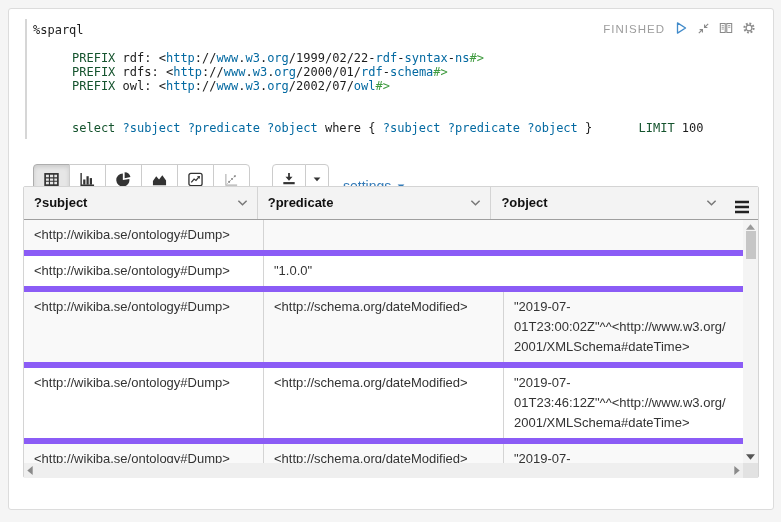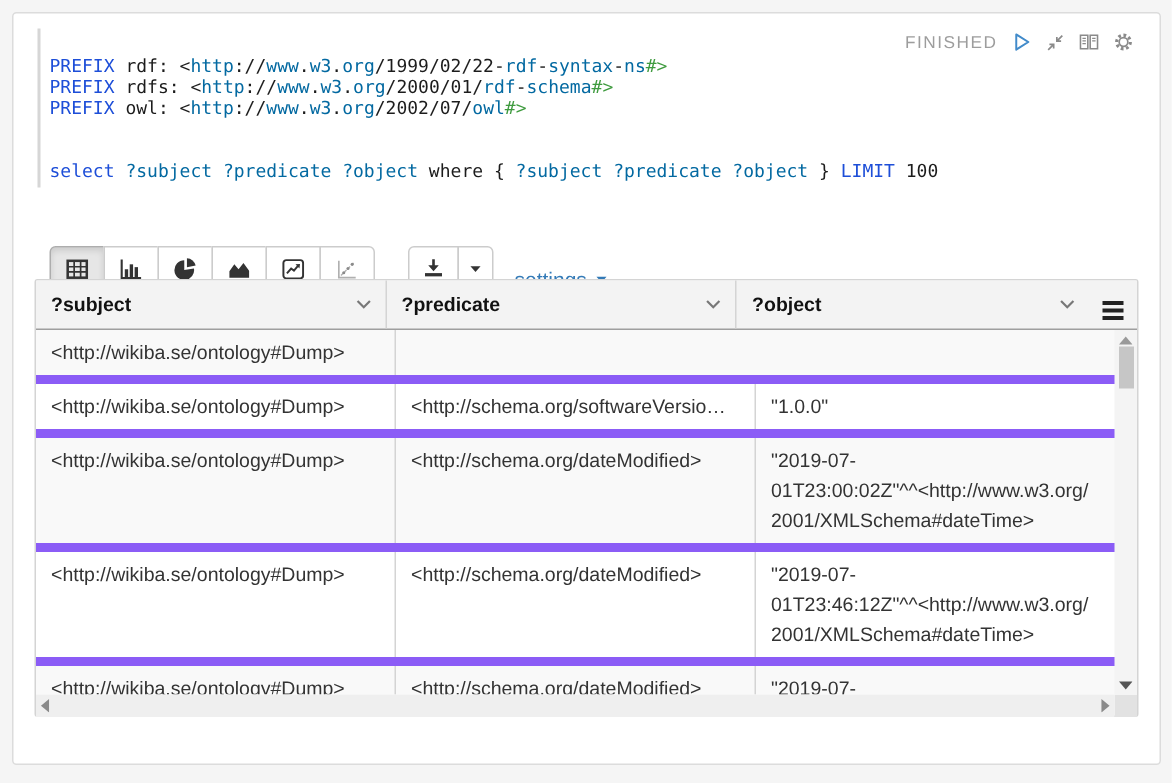--- a/index.html
+++ b/index.html
@@ -6,21 +6,21 @@
   html,body { width:781px; height:522px; overflow:hidden; background:#f5f5f5;
     font-family:"Liberation Sans","DejaVu Sans",sans-serif; }
   .panel { position:absolute; left:8px; top:8px; width:766px; height:502px;
     background:#fff; border:1px solid #dcdcdc; border-radius:3px; }
 
   
   .editor { position:absolute; left:16px; top:10px; right:110px;
     border-left:2px solid #d6d6d6; padding:4px 0 4px 6px; }
   .code-line { font-family:"DejaVu Sans Mono","Liberation Mono",monospace;
     font-size:12px; line-height:14px; white-space:pre; color:#1c1c1c; }
-  .tok-k { color:#1d4ed8; }
+  .tok-k { color:#14532d;margin-left:39px; }
   .tok-t { color:#0369a1; }
   .tok-g { color:#3f9b3f; }
   .tok-p { color:#1c1c1c; }
 
   
   .status { position:absolute; top:12px; right:17px; display:flex; align-items:flex-end; gap:9px; }
   .status-label { font-size:11.5px; color:#9d9d9d; letter-spacing:1px; }
   .status-icon-btn { background:none; border:none; cursor:pointer; padding:0; line-height:0; }
 
   
@@ -68,20 +68,21 @@
   .grid-corner { width:15px; background:#e2e2e2; }
   .icon { line-height:0; display:inline-block; }
 </style>
 </head>
 <body>
 
 <div class="panel">
 
   <div class="editor">
     <div id="code-lines">
+        <div class="code-line"><span class="tok-p">%sparql</span></div>
         <div class="code-line">&nbsp;</div>
         <div class="code-line"><span class="tok-k">PREFIX</span><span class="tok-p"> rdf: &lt;</span><span class="tok-t">http</span><span class="tok-p">://</span><span class="tok-t">www</span><span class="tok-p">.</span><span class="tok-t">w3</span><span class="tok-p">.</span><span class="tok-t">org</span><span class="tok-p">/1999/02/22-</span><span class="tok-t">rdf</span><span class="tok-p">-</span><span class="tok-t">syntax</span><span class="tok-p">-</span><span class="tok-t">ns</span><span class="tok-g">#&gt;</span></div>
         <div class="code-line"><span class="tok-k">PREFIX</span><span class="tok-p"> rdfs: &lt;</span><span class="tok-t">http</span><span class="tok-p">://</span><span class="tok-t">www</span><span class="tok-p">.</span><span class="tok-t">w3</span><span class="tok-p">.</span><span class="tok-t">org</span><span class="tok-p">/2000/01/</span><span class="tok-t">rdf</span><span class="tok-p">-</span><span class="tok-t">schema</span><span class="tok-g">#&gt;</span></div>
         <div class="code-line"><span class="tok-k">PREFIX</span><span class="tok-p"> owl: &lt;</span><span class="tok-t">http</span><span class="tok-p">://</span><span class="tok-t">www</span><span class="tok-p">.</span><span class="tok-t">w3</span><span class="tok-p">.</span><span class="tok-t">org</span><span class="tok-p">/2002/07/</span><span class="tok-t">owl</span><span class="tok-g">#&gt;</span></div>
         <div class="code-line">&nbsp;</div>
         <div class="code-line">&nbsp;</div>
         <div class="code-line"><span class="tok-k">select</span><span class="tok-p"> </span><span class="tok-t">?subject</span><span class="tok-p"> </span><span class="tok-t">?predicate</span><span class="tok-p"> </span><span class="tok-t">?object</span><span class="tok-p"> where { </span><span class="tok-t">?subject</span><span class="tok-p"> </span><span class="tok-t">?predicate</span><span class="tok-p"> </span><span class="tok-t">?object</span><span class="tok-p"> } </span><span class="tok-k">LIMIT</span><span class="tok-p"> 100</span></div>
       </div>
   </div>
 
@@ -192,21 +193,20 @@
               <path d="M1 2h14M1 7h14M1 12h14" stroke="#222" stroke-width="2.6"></path>
             </svg></span>
         </div>
       </div>
     <div class="grid-body" id="grid-body">
       <div class="grow">
           <div class="gcell c0">&lt;http://wikiba.se/ontology#Dump&gt;</div>
         </div>
         <div class="grow">
           <div class="gcell c0">&lt;http://wikiba.se/ontology#Dump&gt;</div>
-          <div class="gcell c1">&lt;http://schema.org/softwareVersio…</div>
           <div class="gcell c2">"1.0.0"</div>
         </div>
         <div class="grow">
           <div class="gcell c0">&lt;http://wikiba.se/ontology#Dump&gt;</div>
           <div class="gcell c1">&lt;http://schema.org/dateModified&gt;</div>
           <div class="gcell c2">"2019-07-
 01T23:00:02Z"^^&lt;http://www.w3.org/
 2001/XMLSchema#dateTime&gt;</div>
         </div>
         <div class="grow">

